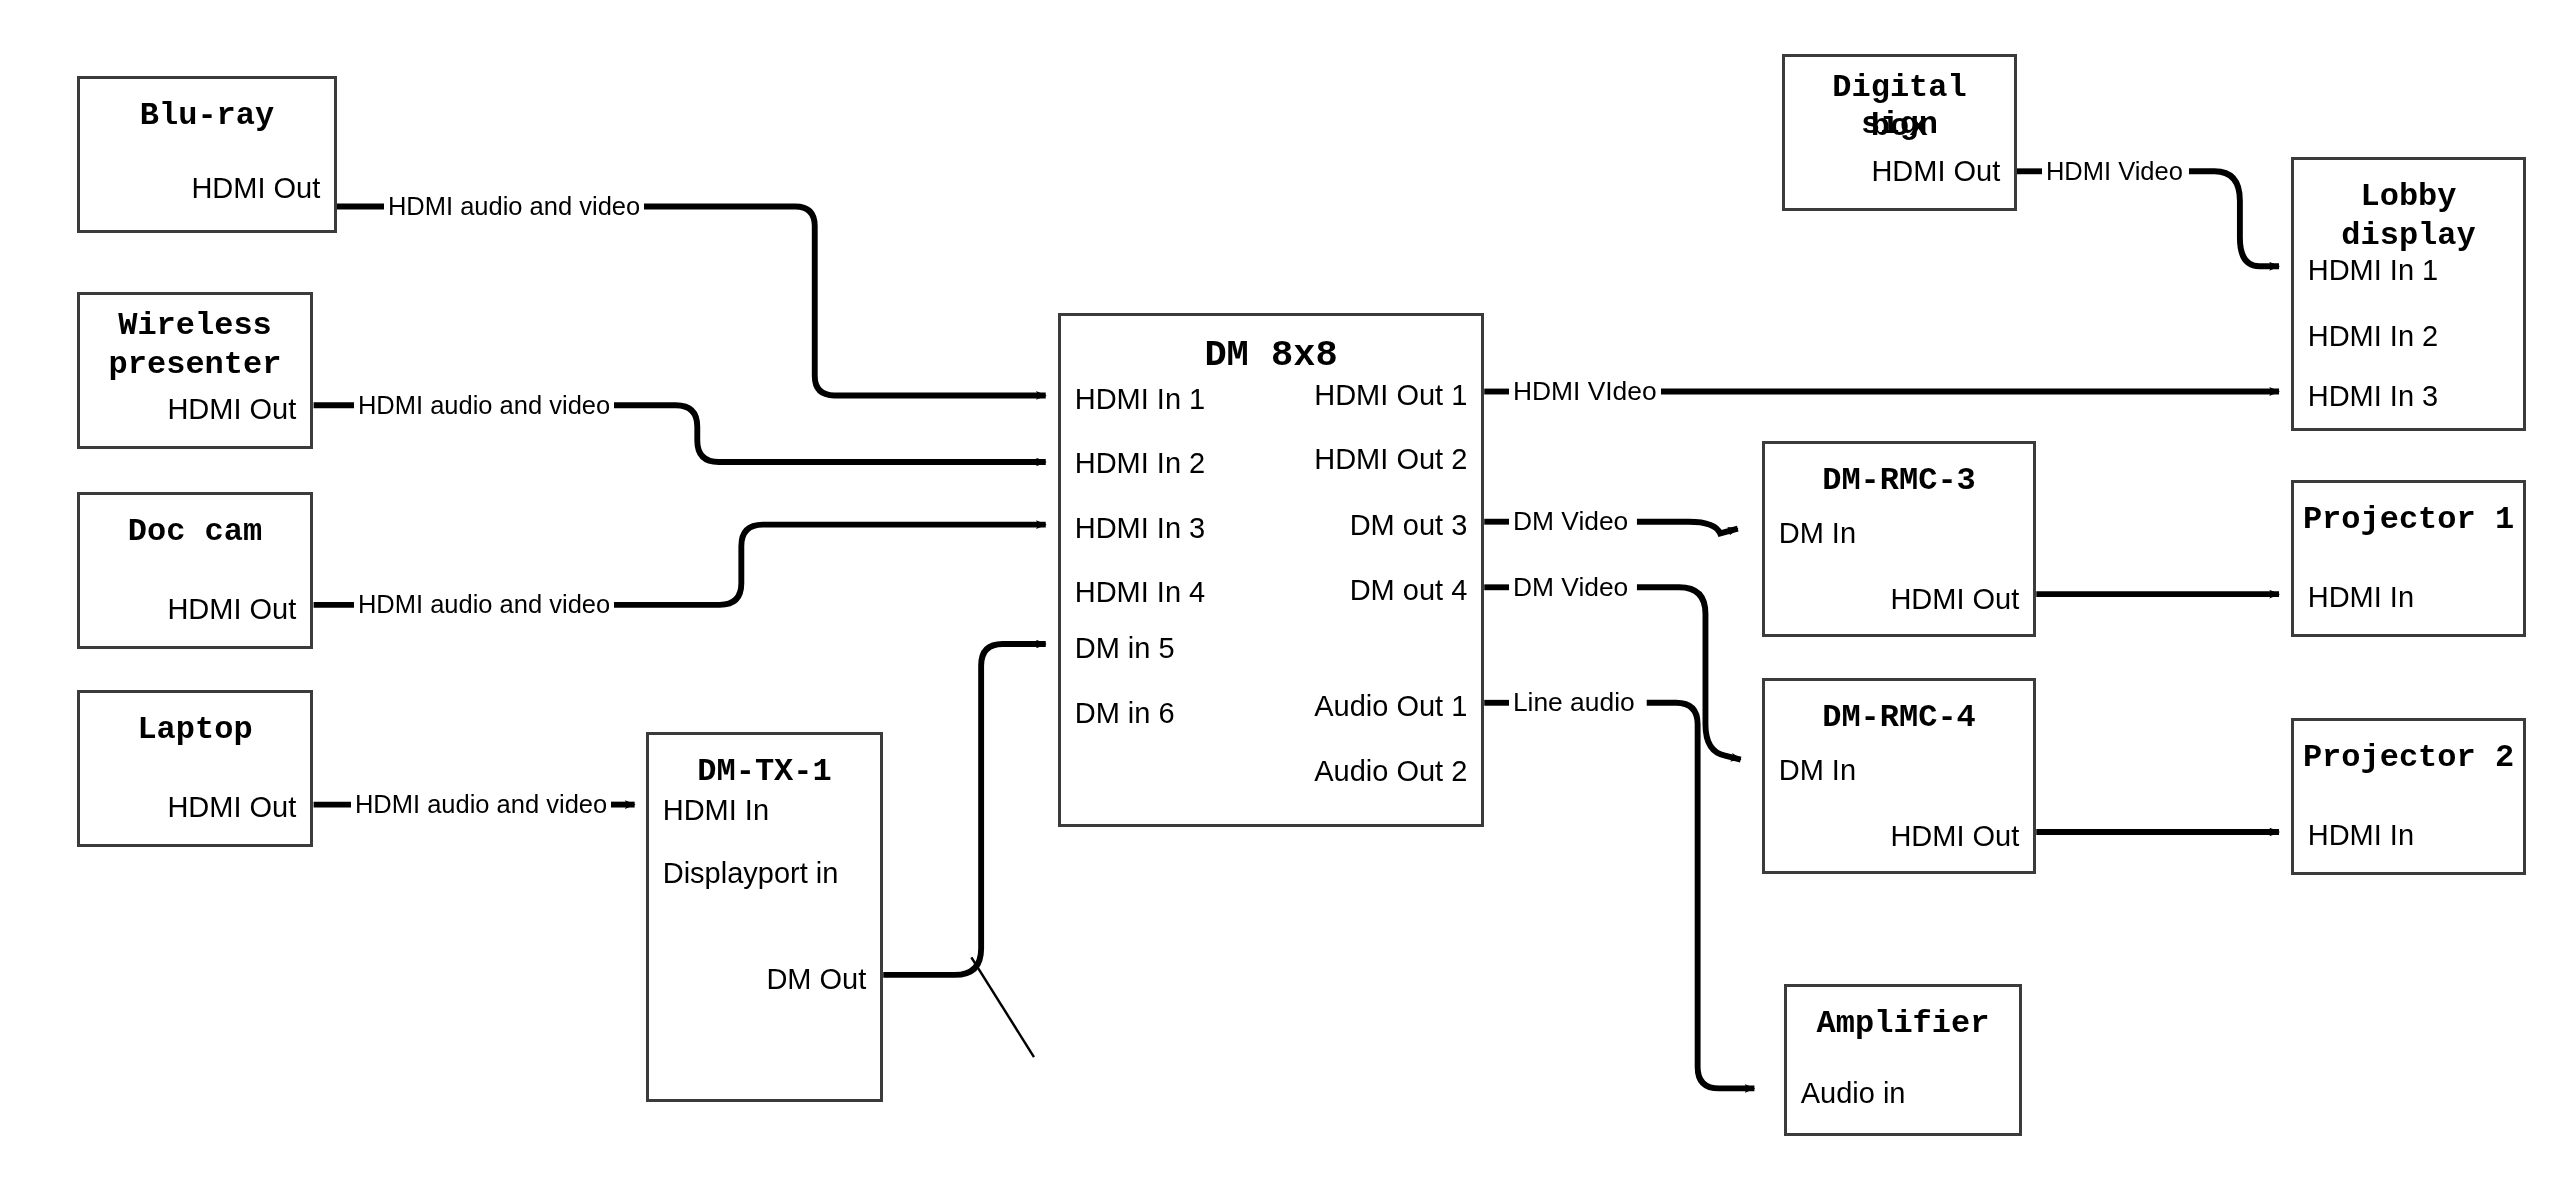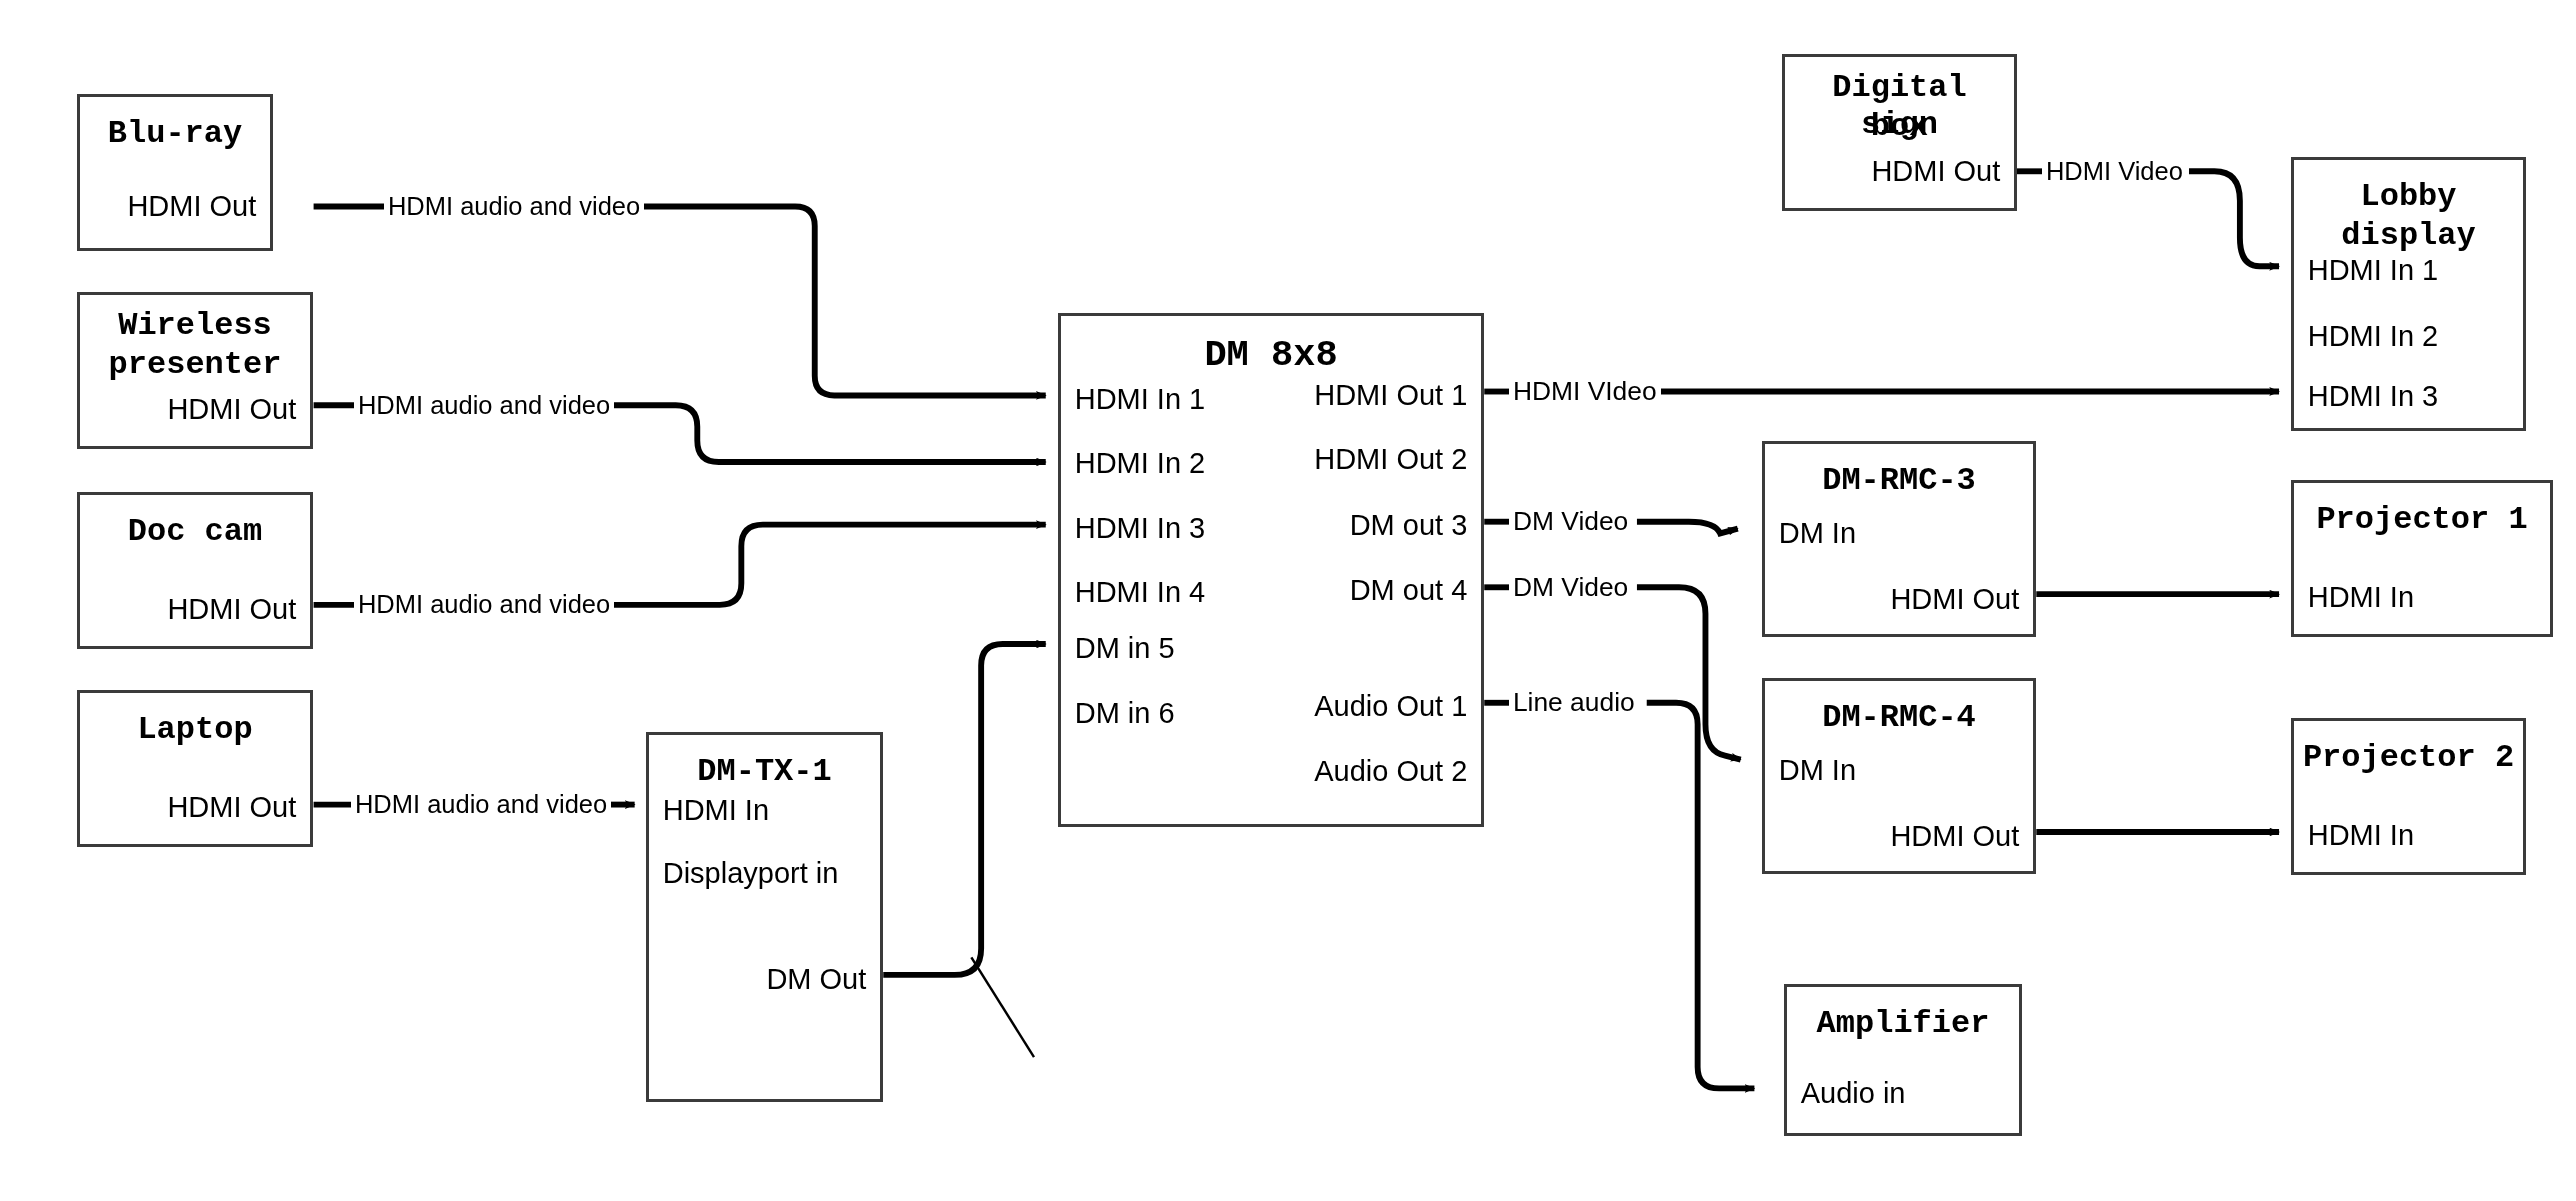--- a/index.html
+++ b/index.html
@@ -65,21 +65,21 @@
       <path d="M2080,607 L2328,607" marker-end="url(#arrow)"></path>
 
       <path d="M2080,850 L2328,850" marker-end="url(#arrow)"></path>
     </g>
 
     <g stroke="#000" stroke-width="2.5" fill="none">
       <path d="M992,978 L1056,1080"></path>
     </g>
   </svg>
 
-  <div class="node" style="left:77px;top:94px;width:196px;height:157px;">
+  <div class="node" style="left:77px;top:76px;width:260px;height:157px;">
     <div class="title t33" style="top:17.6px;">Blu-ray</div>
     <div class="port right t30" style="top:93px;">HDMI Out</div>
   </div>
 
   <div class="node" style="left:77px;top:292px;width:236px;height:157px;">
     <div class="title t33" style="top:11.7px;">Wireless</div>
     <div class="title t33" style="top:51px;">presenter</div>
     <div class="port right t30" style="top:98px;">HDMI Out</div>
   </div>
 
@@ -135,21 +135,21 @@
     <div class="port left t30" style="top:73px;">DM In</div>
     <div class="port right t30" style="top:139px;">HDMI Out</div>
   </div>
 
   <div class="node" style="left:1762px;top:678px;width:274px;height:196px;">
     <div class="title t33" style="top:17.6px;">DM-RMC-4</div>
     <div class="port left t30" style="top:73px;">DM In</div>
     <div class="port right t30" style="top:139px;">HDMI Out</div>
   </div>
 
-  <div class="node" style="left:2291px;top:480px;width:262px;height:157px;">
+  <div class="node" style="left:2291px;top:480px;width:235px;height:157px;">
     <div class="title t33" style="top:17.6px;">Projector 1</div>
     <div class="port left t30" style="top:98px;">HDMI In</div>
   </div>
 
   <div class="node" style="left:2291px;top:718px;width:235px;height:157px;">
     <div class="title t33" style="top:17.6px;">Projector 2</div>
     <div class="port left t30" style="top:98px;">HDMI In</div>
   </div>
 
   <div class="node" style="left:1784px;top:984px;width:238px;height:152px;">

